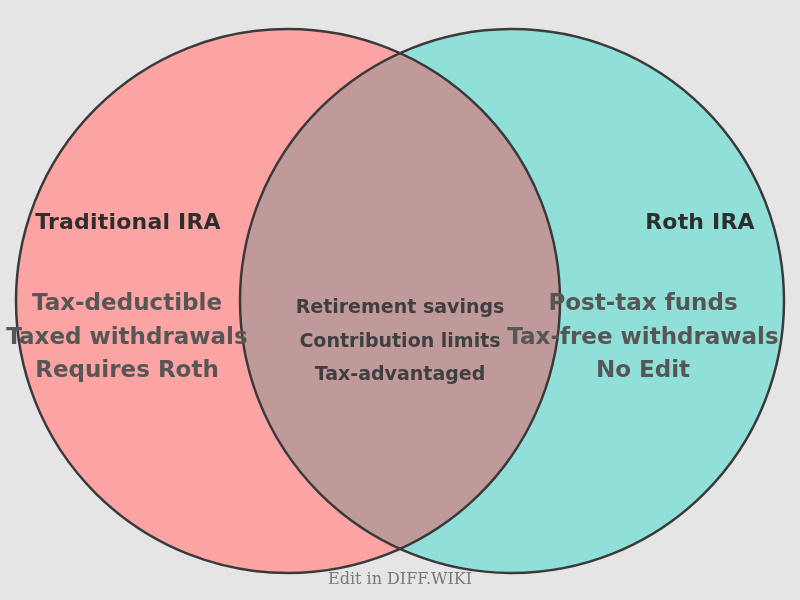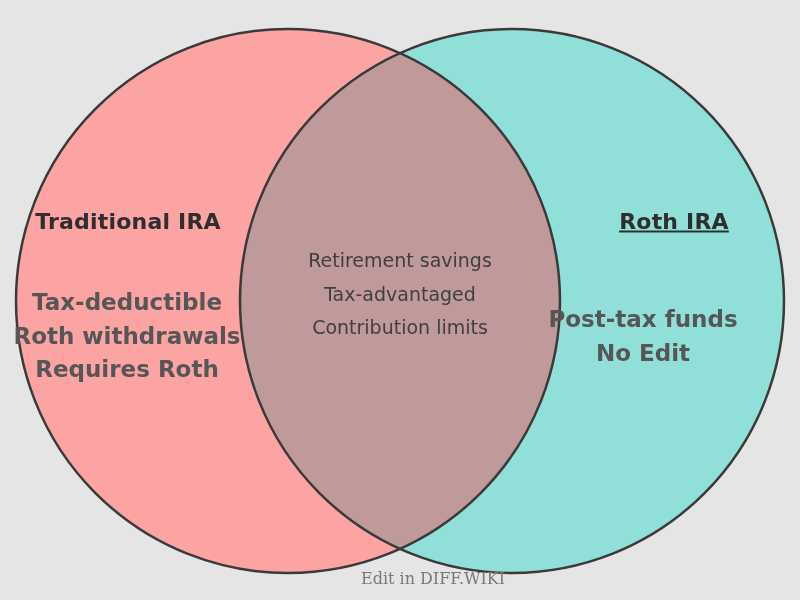--- a/index.html
+++ b/index.html
@@ -34,23 +34,24 @@
     letter-spacing: 0.2px;
   }
   .set-items {
     font-size: 23px;
     font-weight: bold;
     color: #565656;
     line-height: 33.5px;
   }
   .overlap-items {
     font-size: 19px;
-    font-weight: normal;
+    font-weight: bold;
     color: #3f3f3f;
     line-height: 33.5px;
+    margin-top: 46px;
   }
   .footer {
     font-family: "DejaVu Serif", "Liberation Serif", serif;
     font-size: 16px;
     color: #787878;
     cursor: pointer;
   }
 </style>
 </head>
 <body>
@@ -65,34 +66,35 @@
     </defs>
     <circle cx="288" cy="301" r="272" stroke="none" fill="#FCA3A4"></circle>
     <circle cx="512" cy="301" r="272" stroke="none" fill="#90E0D9"></circle>
     <circle cx="512" cy="301" r="272" stroke="none" clip-path="url(#left-clip)" fill="#C0999A"></circle>
     <circle cx="288" cy="301" r="272" fill="none" stroke-width="2.5" stroke="#3A3A3A"></circle>
     <circle cx="512" cy="301" r="272" fill="none" stroke-width="2.5" stroke="#3A3A3A"></circle>
   </svg>
 
   <div class="label set-title" style="left:128px; top:221px;">Traditional IRA</div>
 
-  <div class="label set-title" style="left:674px; top:221px;text-decoration:underline;">Roth IRA</div>
+  <div class="label set-title" style="left:700px; top:221px;">Roth IRA</div>
 
   <div class="label set-items" style="left:127px; top:336px;">
     <div>Tax-deductible</div>
-    <div>Roth withdrawals</div>
+    <div>Taxed withdrawals</div>
     <div>Requires Roth</div>
   </div>
 
   <div class="label overlap-items" style="left:400px; top:294px;">
     <div>Retirement savings</div>
+    <div>Contribution limits</div>
     <div>Tax-advantaged</div>
-    <div>Contribution limits</div>
   </div>
 
   <div class="label set-items" style="left:643px; top:336px;">
     <div>Post-tax funds</div>
+    <div>Tax-free withdrawals</div>
     <div>No Edit</div>
   </div>
 
-  <div class="label footer" style="left:400px; top:578px;margin-left:33px;">Edit in DIFF.WIKI</div>
+  <div class="label footer" style="left:400px; top:578px;">Edit in DIFF.WIKI</div>
 
 </div>
 
 </body></html>

